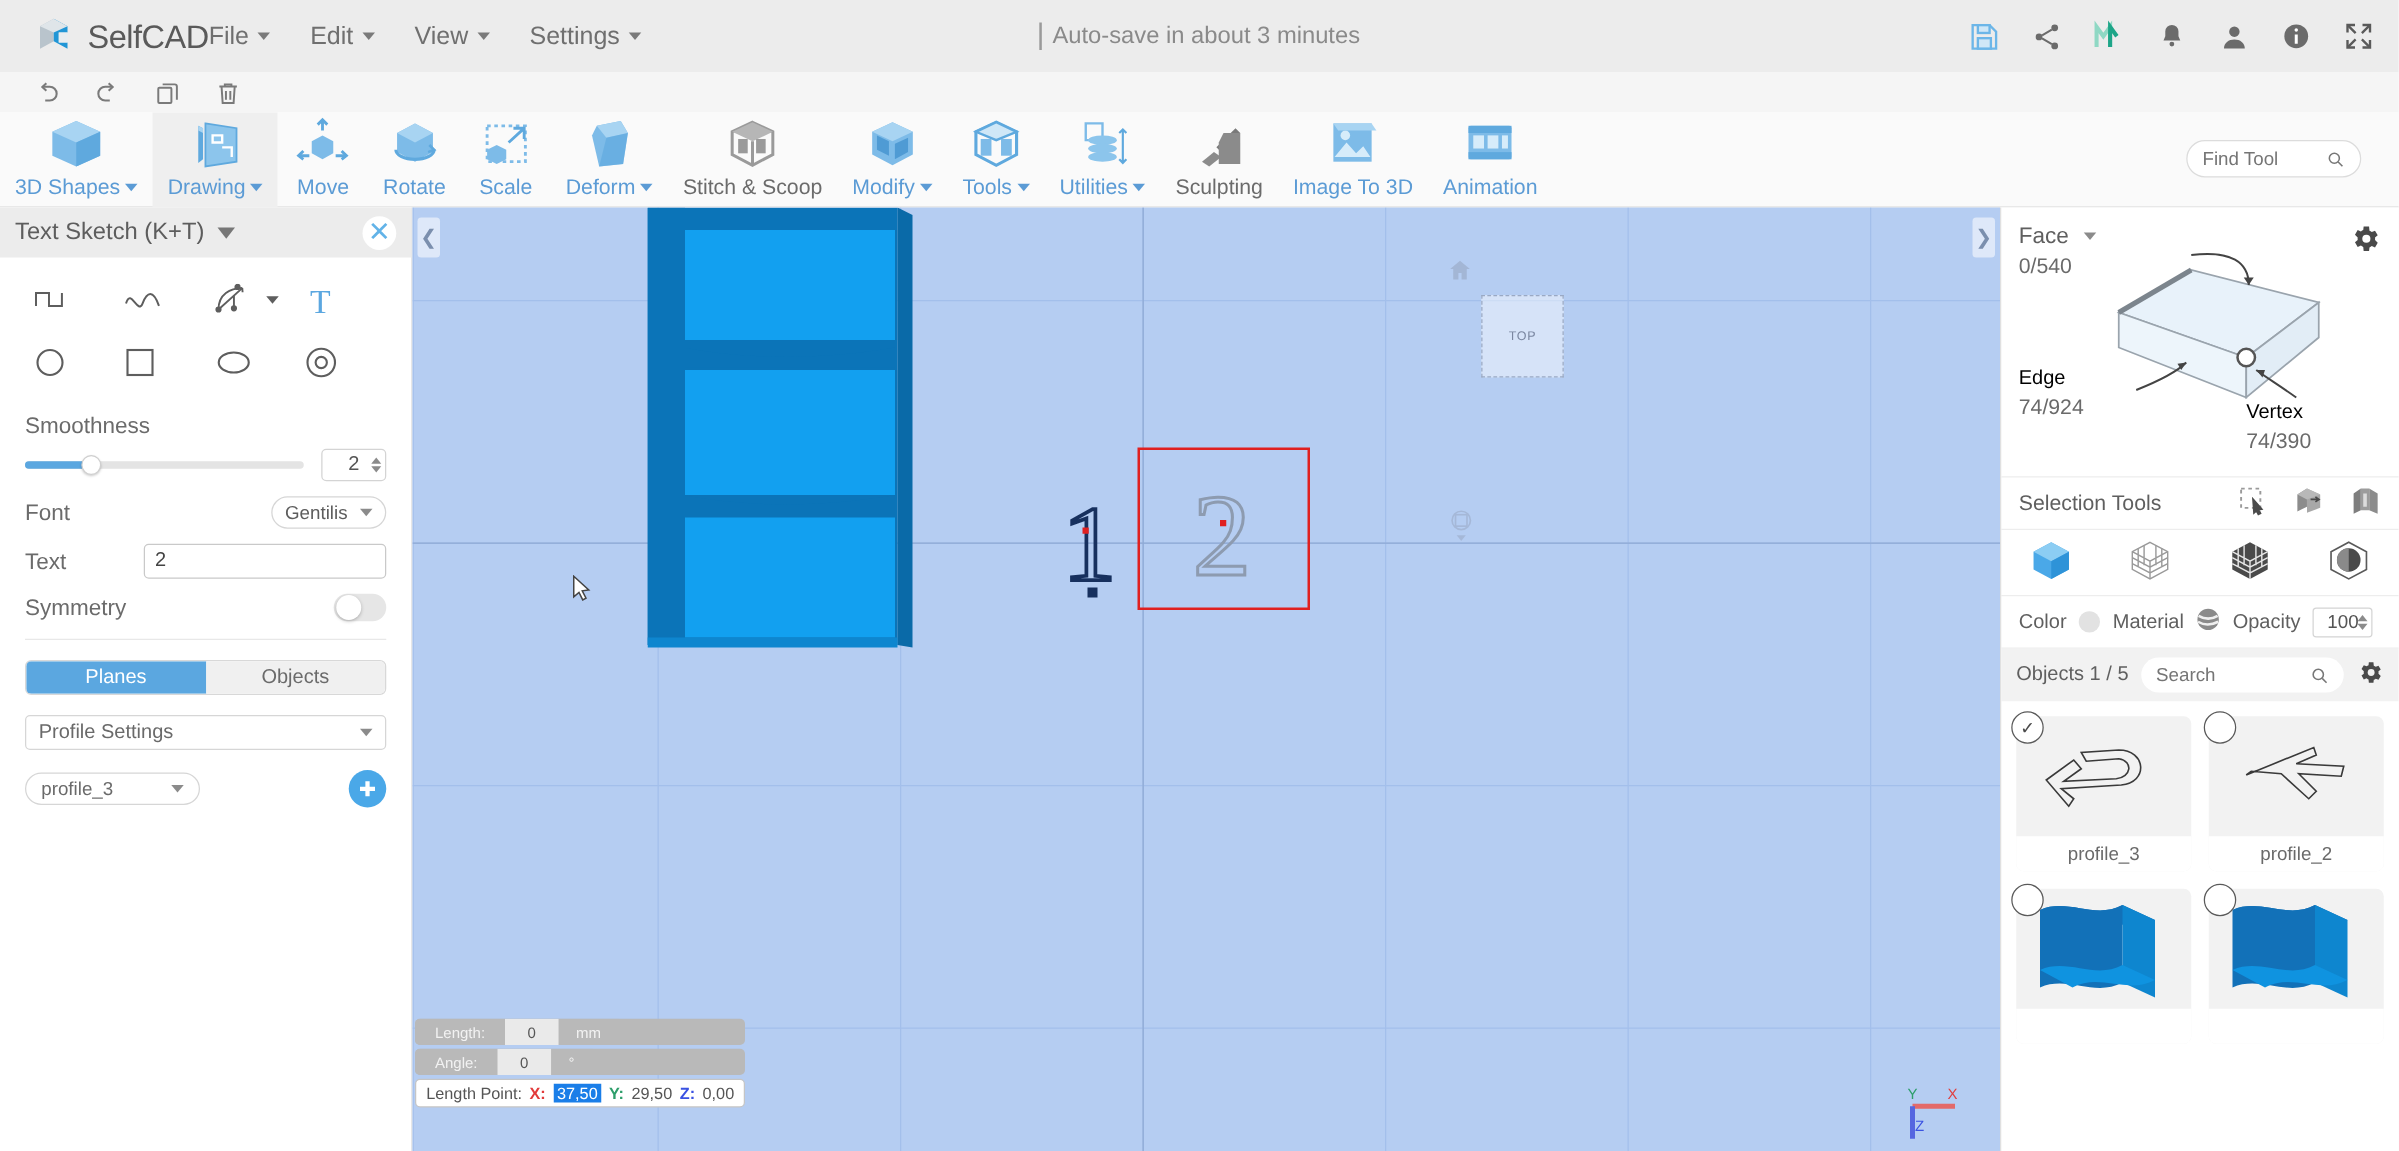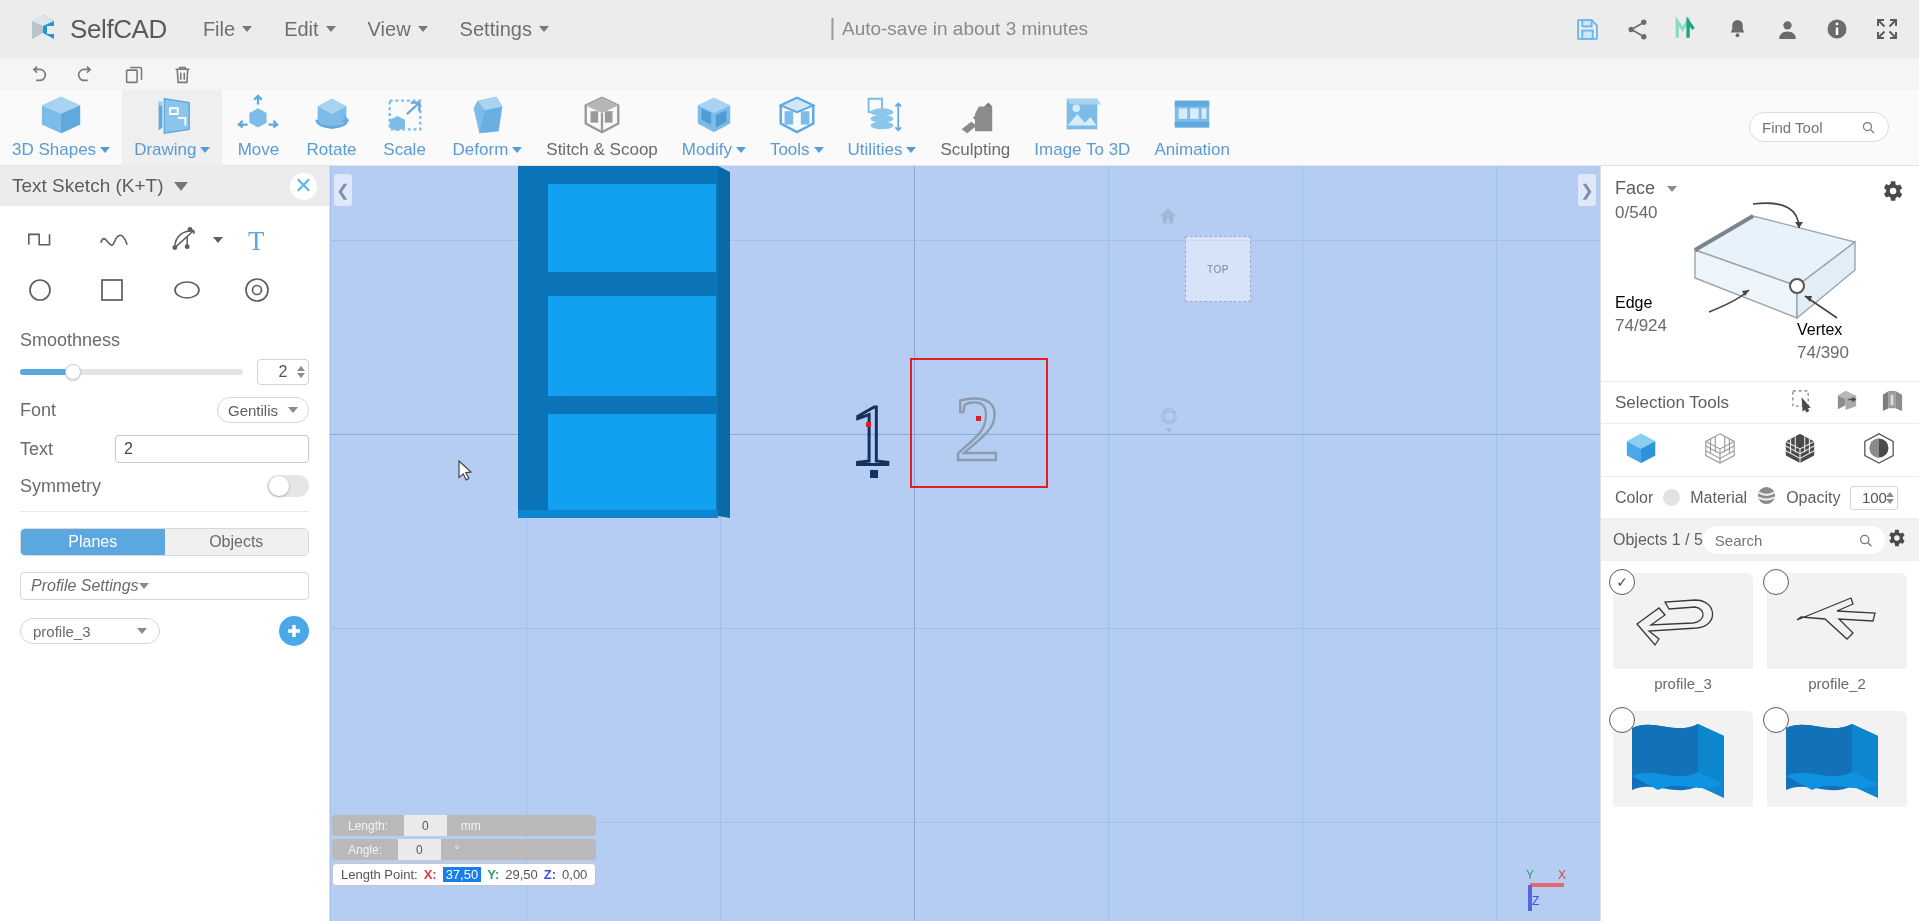--- a/index.html
+++ b/index.html
@@ -15,21 +15,21 @@
   .menubar {
     position: absolute; top: 0; left: 0; width: 1919px; height: 58px;
     background: #ececec;
     display: flex; align-items: center;
   }
   .logo-wrap { display: flex; align-items: center; margin-left: 28px; }
   .logo-mark { width: 34px; height: 34px; position: relative; }
   .logo-text {
     font-size: 26px; color: #5a5a5a; margin-left: 8px; letter-spacing: -0.4px;
   }
-  .menu-items { display: flex; align-items: flex-start; margin-left: 36px; gap: 32px; }
+  .menu-items { display: flex; align-items: flex-start; gap: 32px; }
   .menu-item {
     font-size: 20px; color: #6f6f6f; cursor: pointer;
     display: flex; align-items: center; gap: 7px;
   }
   .caret {
     width: 0; height: 0; border-left: 5px solid transparent;
     border-right: 5px solid transparent; border-top: 6px solid #7a7a7a;
   }
   .autosave {
     position: absolute; left: 50%; transform: translateX(-50%);
@@ -177,23 +177,22 @@
   }
   .seg {
     flex: 1; display: flex; align-items: center; justify-content: center;
     font-size: 16px; cursor: pointer; color: #6b6b6b; background: #f0f0f0;
   }
   .seg.active { background: #5ba7e0; color: #fff; }
 
   .wide-select {
     margin: 16px 20px 0 20px; height: 28px; border: 1px solid #d6d6d6;
     border-radius: 4px; display: flex; align-items: center;
-    padding: 0 10px; font-size: 16px; color: #6a6a6a; 
+    padding: 0 10px; font-size: 16px; color: #6a6a6a; justify-content: space-between;
     cursor: pointer;
-    font-style: italic;
   }
   .prof-row {
     margin: 16px 20px 0 20px; display: flex; align-items: center;
     justify-content: space-between;
   }
   .prof-select {
     width: 140px; height: 26px; border: 1px solid #d6d6d6; border-radius: 14px;
     display: flex; align-items: center; padding: 0 12px; font-size: 15px;
     color: #6a6a6a; justify-content: space-between; cursor: pointer;
   }
@@ -302,21 +301,21 @@
   .rp-color .lb { font-size: 16px; color: #5f5f5f; }
   .swatch { width: 17px; height: 17px; border-radius: 50%; background: #e2e2e2;
             cursor: pointer; }
   .opacity-box {
     width: 48px; height: 24px; border: 1px solid #d4d4d4; border-radius: 3px;
     display: flex; align-items: center; justify-content: center;
     font-size: 15px; color: #555; position: relative;
   }
 
   .rp-objects {
-    height: 42px; display: flex; align-items: center; padding: 0 12px; gap: 0;
+    height: 42px; display: flex; align-items: center; padding: 0 12px; gap: 10px;
     background: #f2f2f2;
   }
   .obj-ttl { font-size: 16px; color: #5f5f5f; white-space: nowrap; }
   .searchbox {
     flex: 1; height: 28px; background: #fff; border-radius: 15px;
     display: flex; align-items: center; padding: 0 12px;
   }
   .searchbox input {
     border: none; outline: none; font-size: 15px; color: #8b8b8b; width: 100%;
     background: transparent; font-family: "Liberation Sans", sans-serif;

